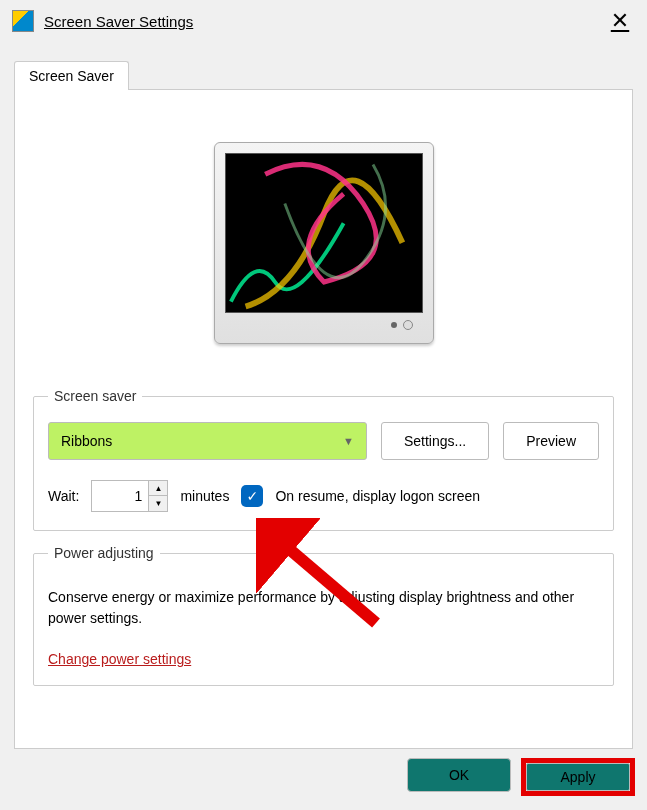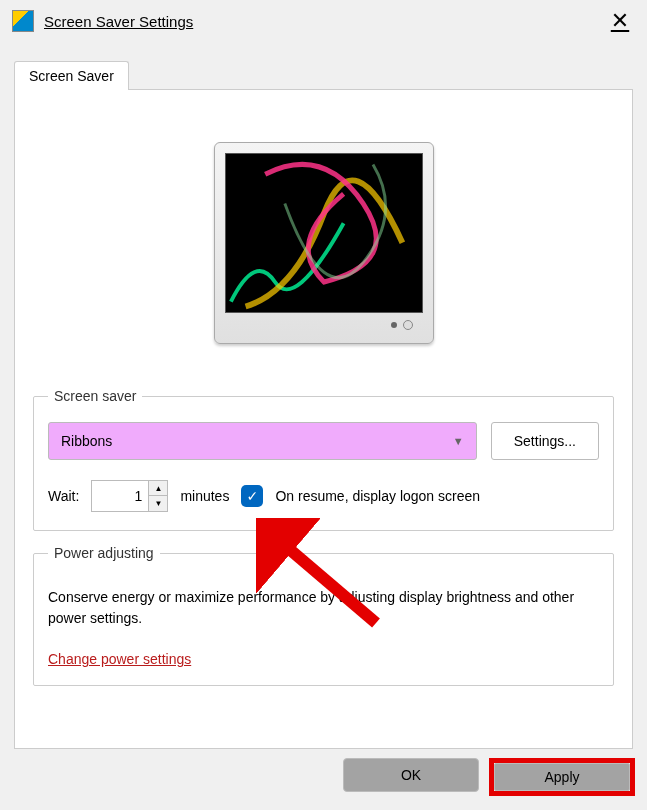--- a/index.html
+++ b/index.html
@@ -115,21 +115,21 @@
     }
     .combo {
       flex: 1;
       height: 38px;
       border: 1px solid #bbb;
       border-radius: 3px;
       display: flex;
       align-items: center;
       justify-content: space-between;
       padding: 16px 12px;
-      background: #f0abfc;
+      background: #bef264;
       cursor: pointer;
     }
     .combo .chevron {
       font-size: 11px;
       color: #666;
     }
     .btn {
       height: 38px;
       border: 1px solid #bbb;
       border-radius: 3px;
@@ -201,25 +201,25 @@
       cursor: pointer;
     }
     .dialog-buttons {
       position: absolute;
       bottom: 14px;
       right: 12px;
       display: flex;
       gap: 10px;
     }
     .dlg-btn {
-      width: 136px;
+      width: 104px;
       height: 34px;
       border: 1px solid #bbb;
       border-radius: 4px;
-      background: #a3a3a3;
+      background: #0f766e;
       font-size: 14px;
       cursor: pointer;
       display: flex;
       align-items: center;
       justify-content: center;
     }
     .apply-wrap {
       border: 5px solid #e30000;
       padding: 0;
     }
@@ -260,20 +260,21 @@
   </div>
 
   <fieldset>
     <legend>Screen saver</legend>
     <div class="ss-row1">
       <div class="combo">
         <span>Ribbons</span>
         <span class="chevron">▼</span>
       </div>
       <div class="btn">Settings...</div>
+      <div class="btn">Preview</div>
     </div>
     <div class="ss-row2">
       <span>Wait:</span>
       <div class="spinner">
         <input type="text" value="1" style="">
         <div class="spin-btns">
           <div class="spin-btn">▲</div>
           <div class="spin-btn">▼</div>
         </div>
       </div>

